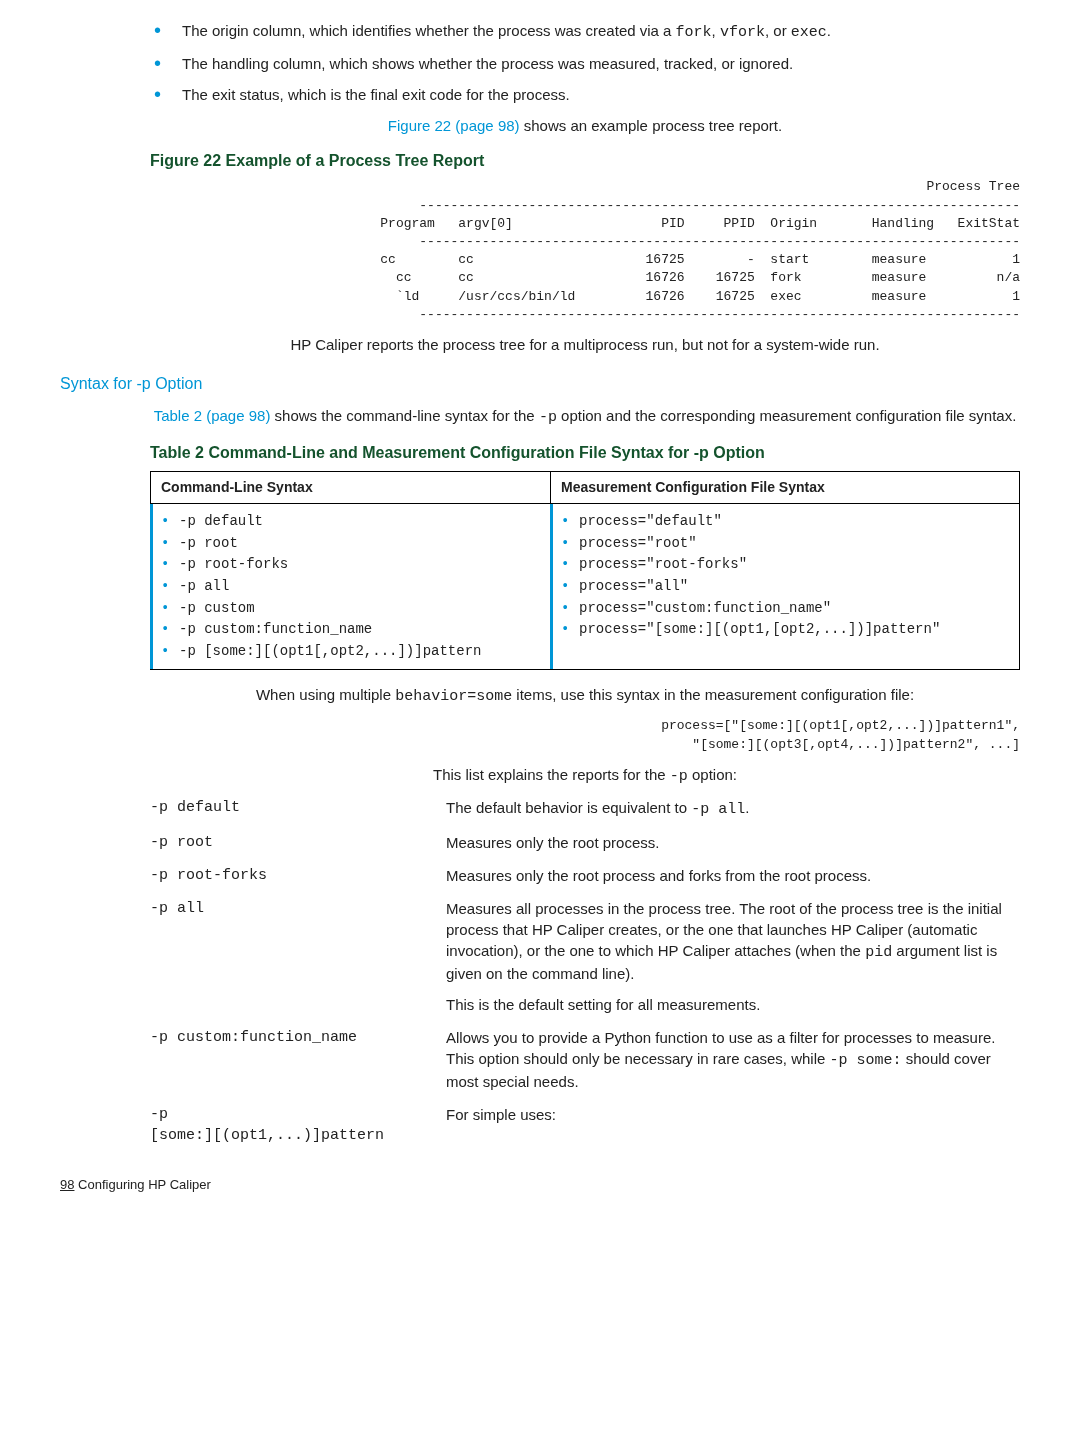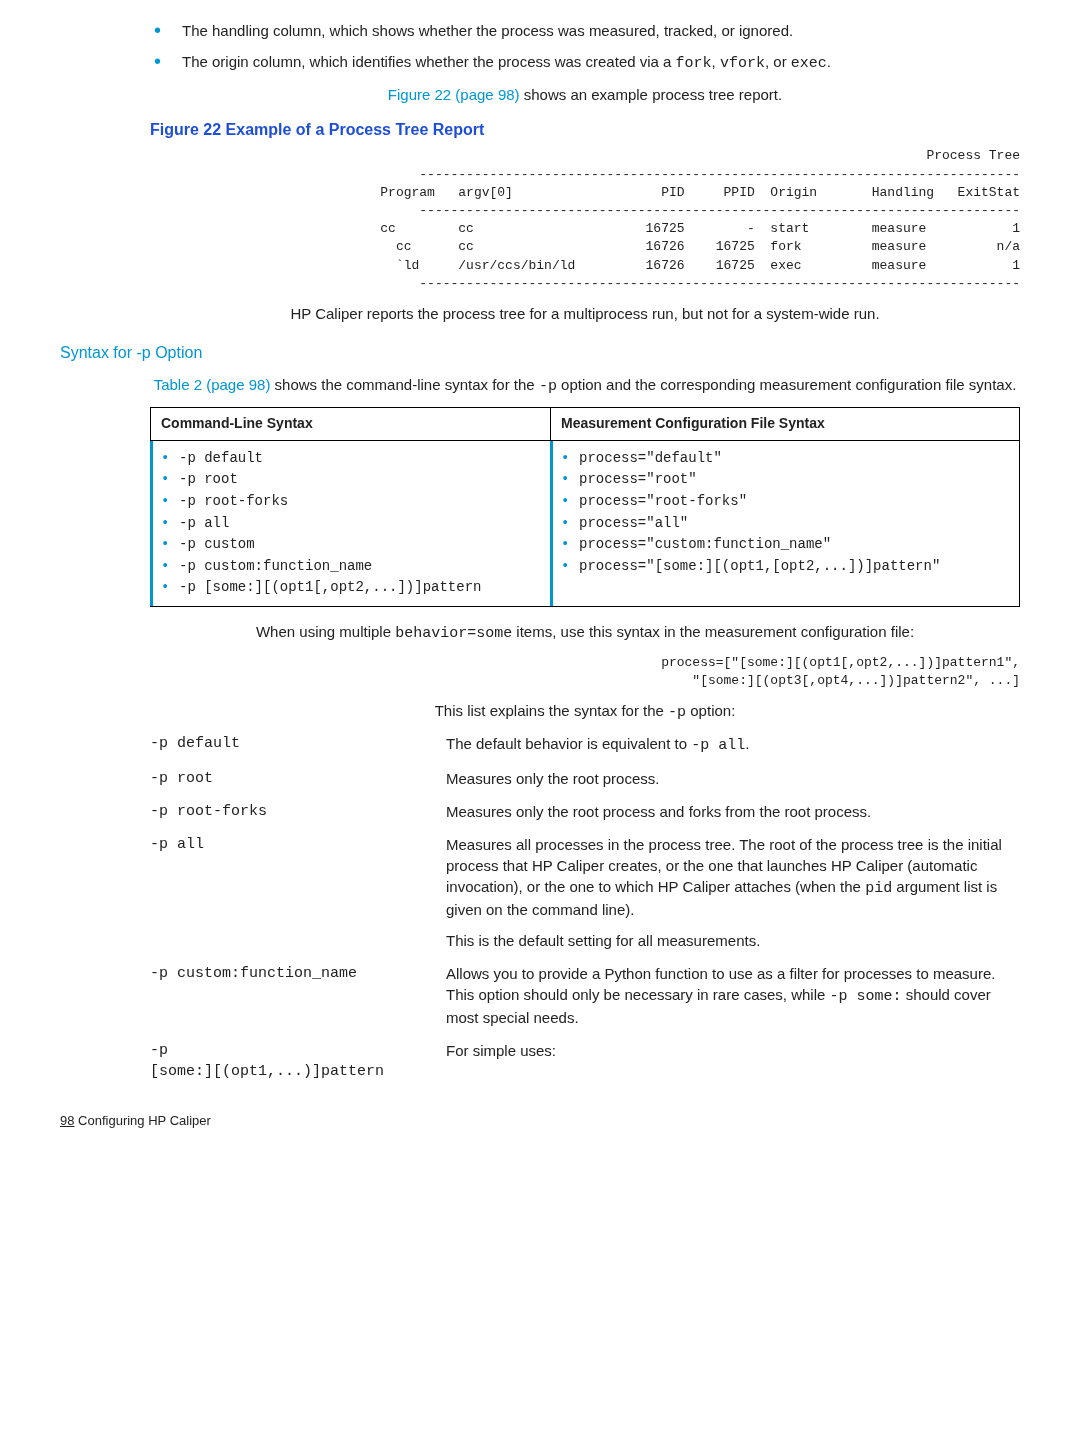--- a/index.html
+++ b/index.html
@@ -15,21 +15,21 @@
     .indent-main { margin-left: 90px; }
     ul.bullets { list-style: none; padding-left: 32px; }
     ul.bullets li { position: relative; margin-bottom: 10px; padding-left: 0; }
     ul.bullets li::before {
       content: "•"; color: #0096d6; position: absolute; left: -28px;
       font-size: 20px; line-height: 1;
     }
     .mono { font-family: 'Courier New', monospace; }
     .link { color: #0096d6; }
     .section-heading {
-      color: #1d4ed8; font-weight: bold; font-size: 16px;
+      color: #14532d; font-weight: bold; font-size: 16px;
       margin-top: 14px; margin-bottom: 6px;
     }
     .h2-heading {
       color: #0096d6; font-size: 16px; margin-top: 18px; margin-bottom: 8px;
     }
     pre.code {
       font-family: 'Courier New', monospace;
       font-size: 13px; white-space: pre;
       margin: 4px 0 10px 0;
       text-align: right;
@@ -62,24 +62,25 @@
     .dl .dt { font-family: 'Courier New', monospace; }
     .dl .dd { }
     .footer { position: relative; margin-top: 30px; font-size: 13px; }
     .footer .pnum { display: inline-block; margin-right: 0; text-decoration: underline; }
   </style>
 </head>
 <body>
 
 <div class="indent-main">
   <ul class="bullets">
-    <li><span>The handling column, which shows whether the process was measured, tracked, or ignored.</span></li>
     <li>
       <span>The origin column, which identifies whether the process was created via a </span><span class="mono">fork</span><span>, </span><span class="mono">vfork</span><span>, or </span><span class="mono">exec</span><span>.</span>
     </li>
+    <li><span>The handling column, which shows whether the process was measured, tracked, or ignored.</span></li>
+    <li><span>The exit status, which is the final exit code for the process.</span></li>
   </ul>
 
   <p class="para">
     <span class="link">Figure 22 (page 98)</span><span> shows an example process tree report.</span>
   </p>
 
   <div class="section-heading">Figure 22 Example of a Process Tree Report</div>
   <pre class="code">Process Tree
 -----------------------------------------------------------------------------
 Program   argv[0]                   PID     PPID  Origin       Handling   ExitStat
@@ -92,20 +93,21 @@
   <p class="para">HP Caliper reports the process tree for a multiprocess run, but not for a system-wide run.</p>
 </div>
 
 <div class="h2-heading">Syntax for -p Option</div>
 
 <div class="indent-main">
   <p class="para">
     <span class="link">Table 2 (page 98)</span><span> shows the command-line syntax for the </span><span class="mono">-p</span><span> option and the corresponding measurement configuration file syntax.</span>
   </p>
 
+  <div class="section-heading">Table 2 Command-Line and Measurement Configuration File Syntax for -p Option</div>
 
   <table class="syntax">
     <thead>
       <tr>
         <th>Command-Line Syntax</th>
         <th>Measurement Configuration File Syntax</th>
       </tr>
     </thead>
     <tbody>
       <tr>
@@ -130,21 +132,21 @@
     </tbody>
   </table>
 
   <p class="para">
     <span>When using multiple </span><span class="mono">behavior=some</span><span> items, use this syntax in the measurement configuration file:</span>
   </p>
   <pre class="code">process=["[some:][(opt1[,opt2,...])]pattern1",
       "[some:][(opt3[,opt4,...])]pattern2", ...]</pre>
 
   <p class="para">
-    <span>This list explains the syntax for the </span><span class="mono">-p</span><span> option:</span>
+    <span>This list explains the reports for the </span><span class="mono">-p</span><span> option:</span>
   </p>
 
   <div class="dl">
     <div class="dt">-p default</div>
     <div class="dd">
       <span>The default behavior is equivalent to </span><span class="mono">-p all</span><span>.</span>
     </div>
 
     <div class="dt">-p root</div>
     <div class="dd">Measures only the root process.</div>

